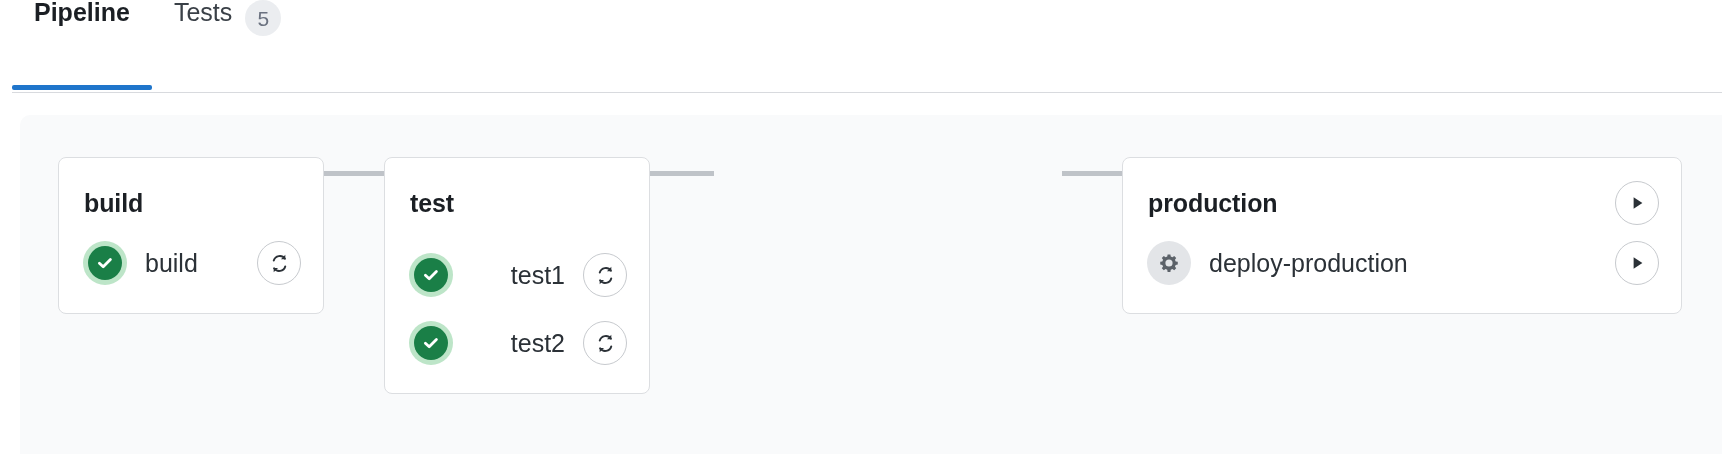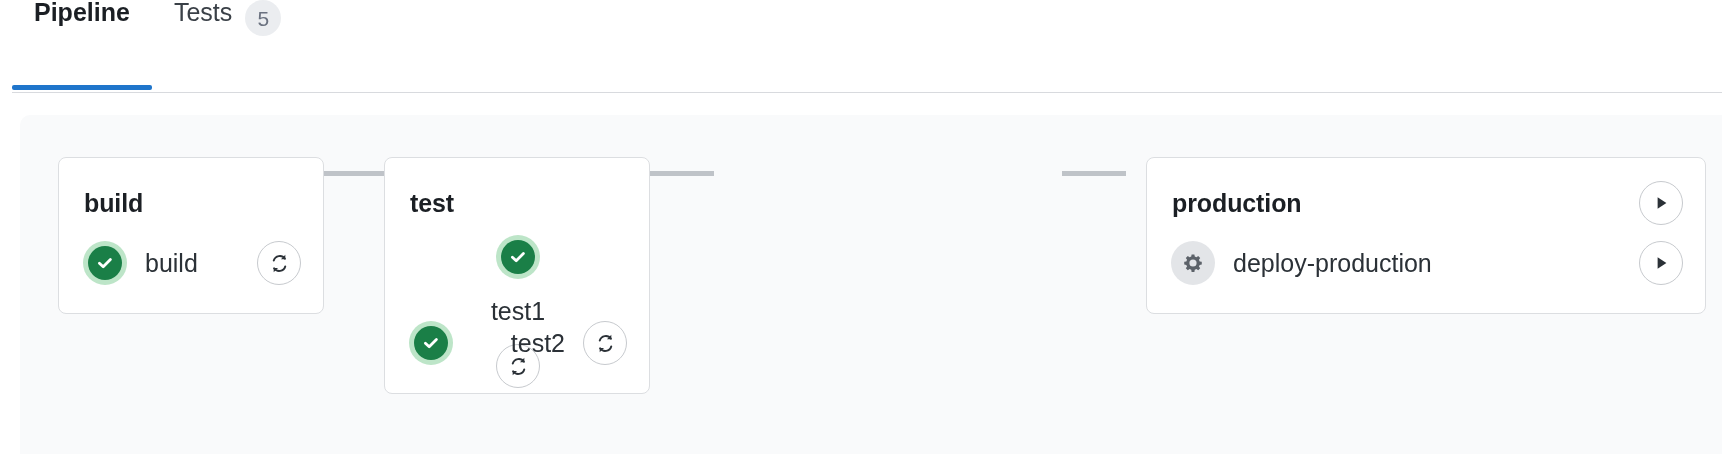--- a/index.html
+++ b/index.html
@@ -227,21 +227,21 @@
         </button>
       </div>
     </div>
   </div>
 
   <div class="stage" style="left:364px; top:42px; width:266px;text-align:right;">
     <div class="stage-header">
       <span class="stage-title">test</span>
     </div>
     <div class="jobs">
-      <div class="job-row" style="height:80px;flex-direction:column;">
+      <div class="job-row" style="height:80px;">
         <span class="status-icon status-success">
           <span class="inner">
             <svg width="20" height="20" viewBox="0 0 20 20" aria-hidden="true">
               <path d="M4.4 10.2 L8.2 13.8 L15.4 6.6" fill="none" stroke="#ffffff" stroke-width="2.8" stroke-linecap="round" stroke-linejoin="round"></path>
             </svg>
           </span>
         </span>
         <span class="job-name">test1</span>
         <button class="action-btn">
           <svg width="25" height="25" viewBox="0 0 24 24" aria-hidden="true">
@@ -267,21 +267,21 @@
             <path d="M17.5 14.8 A6 6 0 0 1 6.8 16.6" fill="none" stroke="#2b3137" stroke-width="1.9" stroke-linecap="round"></path>
             <path d="M17.6 3.6 L17.6 7.8 L13.4 7.8 Z" fill="#2b3137"></path>
             <path d="M6.4 20.4 L6.4 16.2 L10.6 16.2 Z" fill="#2b3137"></path>
           </svg>
         </button>
       </div>
     </div>
   </div>
 
 
-  <div class="stage" style="left:1102px; top:42px; width:560px;margin-left:24px;">
+  <div class="stage" style="left:1102px; top:42px; width:560px;">
     <div class="stage-header">
       <span class="stage-title">production</span>
       <button class="action-btn header-btn">
         <svg width="24" height="24" viewBox="0 0 24 24" aria-hidden="true">
           <path d="M8.6 6.2 L17.4 12 L8.6 17.8 Z" fill="#2b3137"></path>
         </svg>
       </button>
     </div>
     <div class="jobs">
       <div class="job-row">

